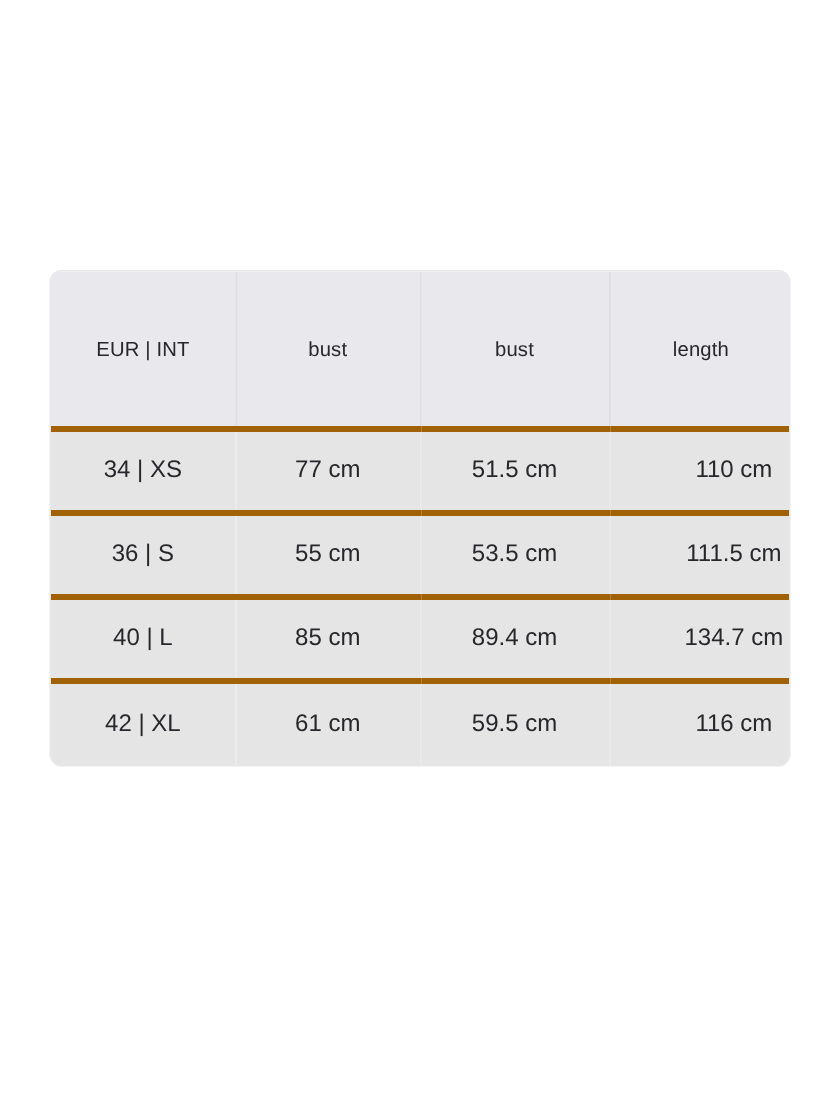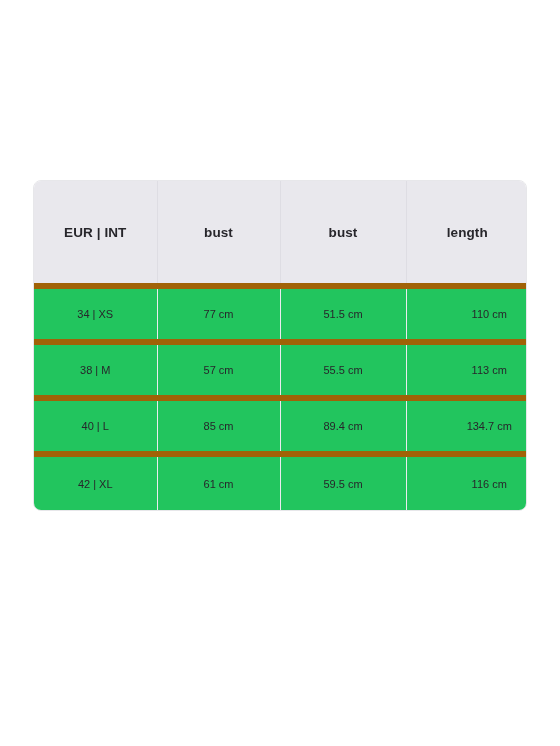--- a/index.html
+++ b/index.html
@@ -47,38 +47,38 @@
     vertical-align: middle;
     color: #27262b;
     box-sizing: border-box;
   }
 
   
   table.size-table thead th {
     background: #e9e8ed;
     height: 105px;
     font-size: 13.5px;
-    font-weight: 700;
+    font-weight: 400;
     letter-spacing: 0.1px;
     border-right: 1px solid #dedde3;
     padding: 0 20px;
   }
   table.size-table thead th:last-child {
     border-right: none;
   }
 
   
   table.size-table tbody td {
     height: 56px;
-    font-size: 11px;
+    font-size: 16px;
     font-weight: 400;
-    border-top: 6px solid #a16207;
+    border-top: 4px solid #a16207;
     border-right: 1px solid #ebebee;
     padding: 0 4px;
-    background: #22c55e;
+    background: #e5e5e5;
   }
   table.size-table tbody td:last-child {
     border-right: none;
     padding-left: 48px;
   }
 
   
   col.c-size   { width: 123px; }
   col.c-bust   { width: 123px; }
   col.c-waist  { width: 126px; }
@@ -106,24 +106,24 @@
         </tr>
       </thead>
       <tbody>
         <tr>
           <td>34 | XS</td>
           <td>77 cm</td>
           <td>51.5 cm</td>
           <td>110 cm</td>
         </tr>
         <tr>
-          <td>38 | M</td>
-          <td>57 cm</td>
-          <td>55.5 cm</td>
-          <td>113 cm</td>
+          <td>36 | S</td>
+          <td>55 cm</td>
+          <td>53.5 cm</td>
+          <td>111.5 cm</td>
         </tr>
         <tr>
           <td>40 | L</td>
           <td>85 cm</td>
           <td>89.4 cm</td>
           <td>134.7 cm</td>
         </tr>
         <tr>
           <td>42 | XL</td>
           <td>61 cm</td>

